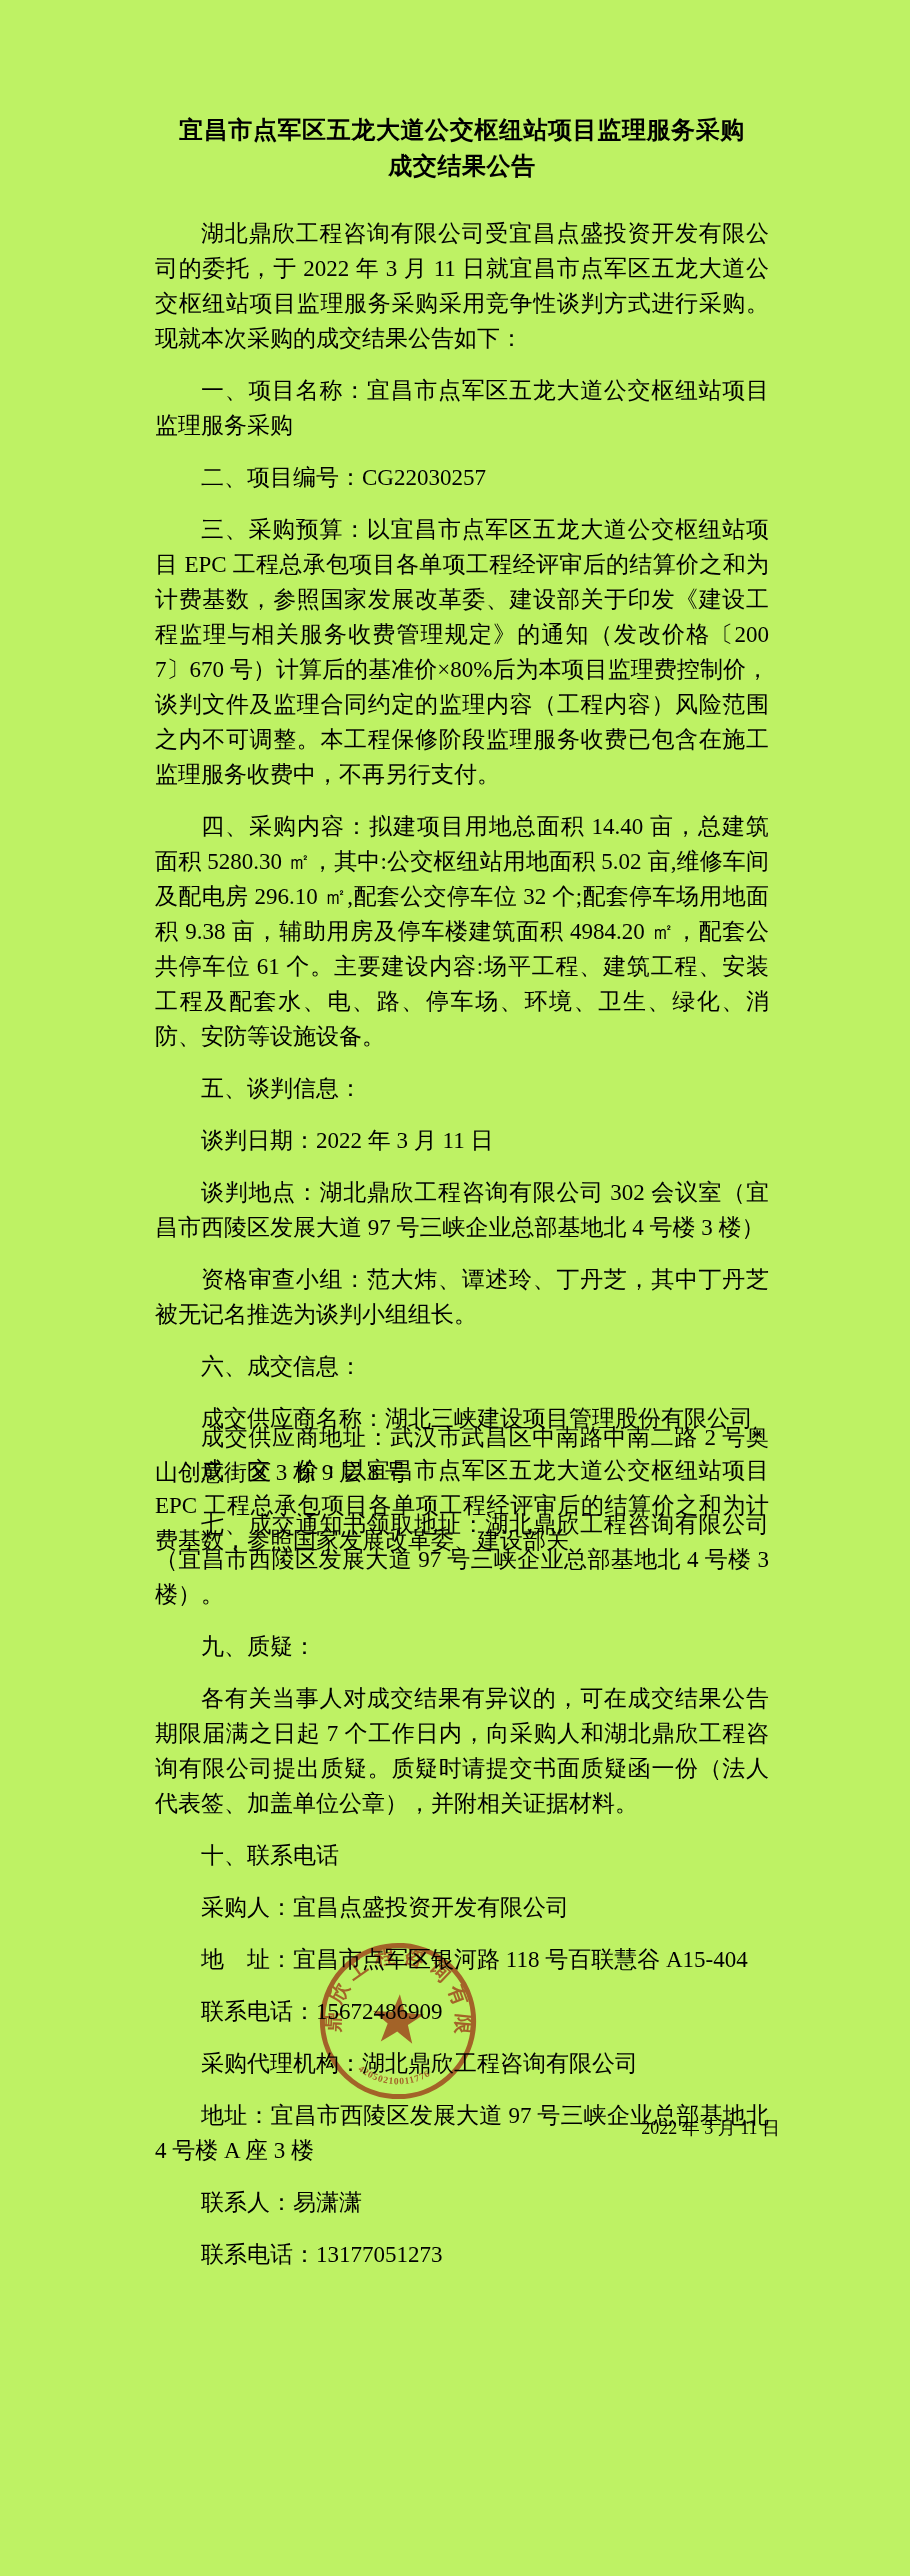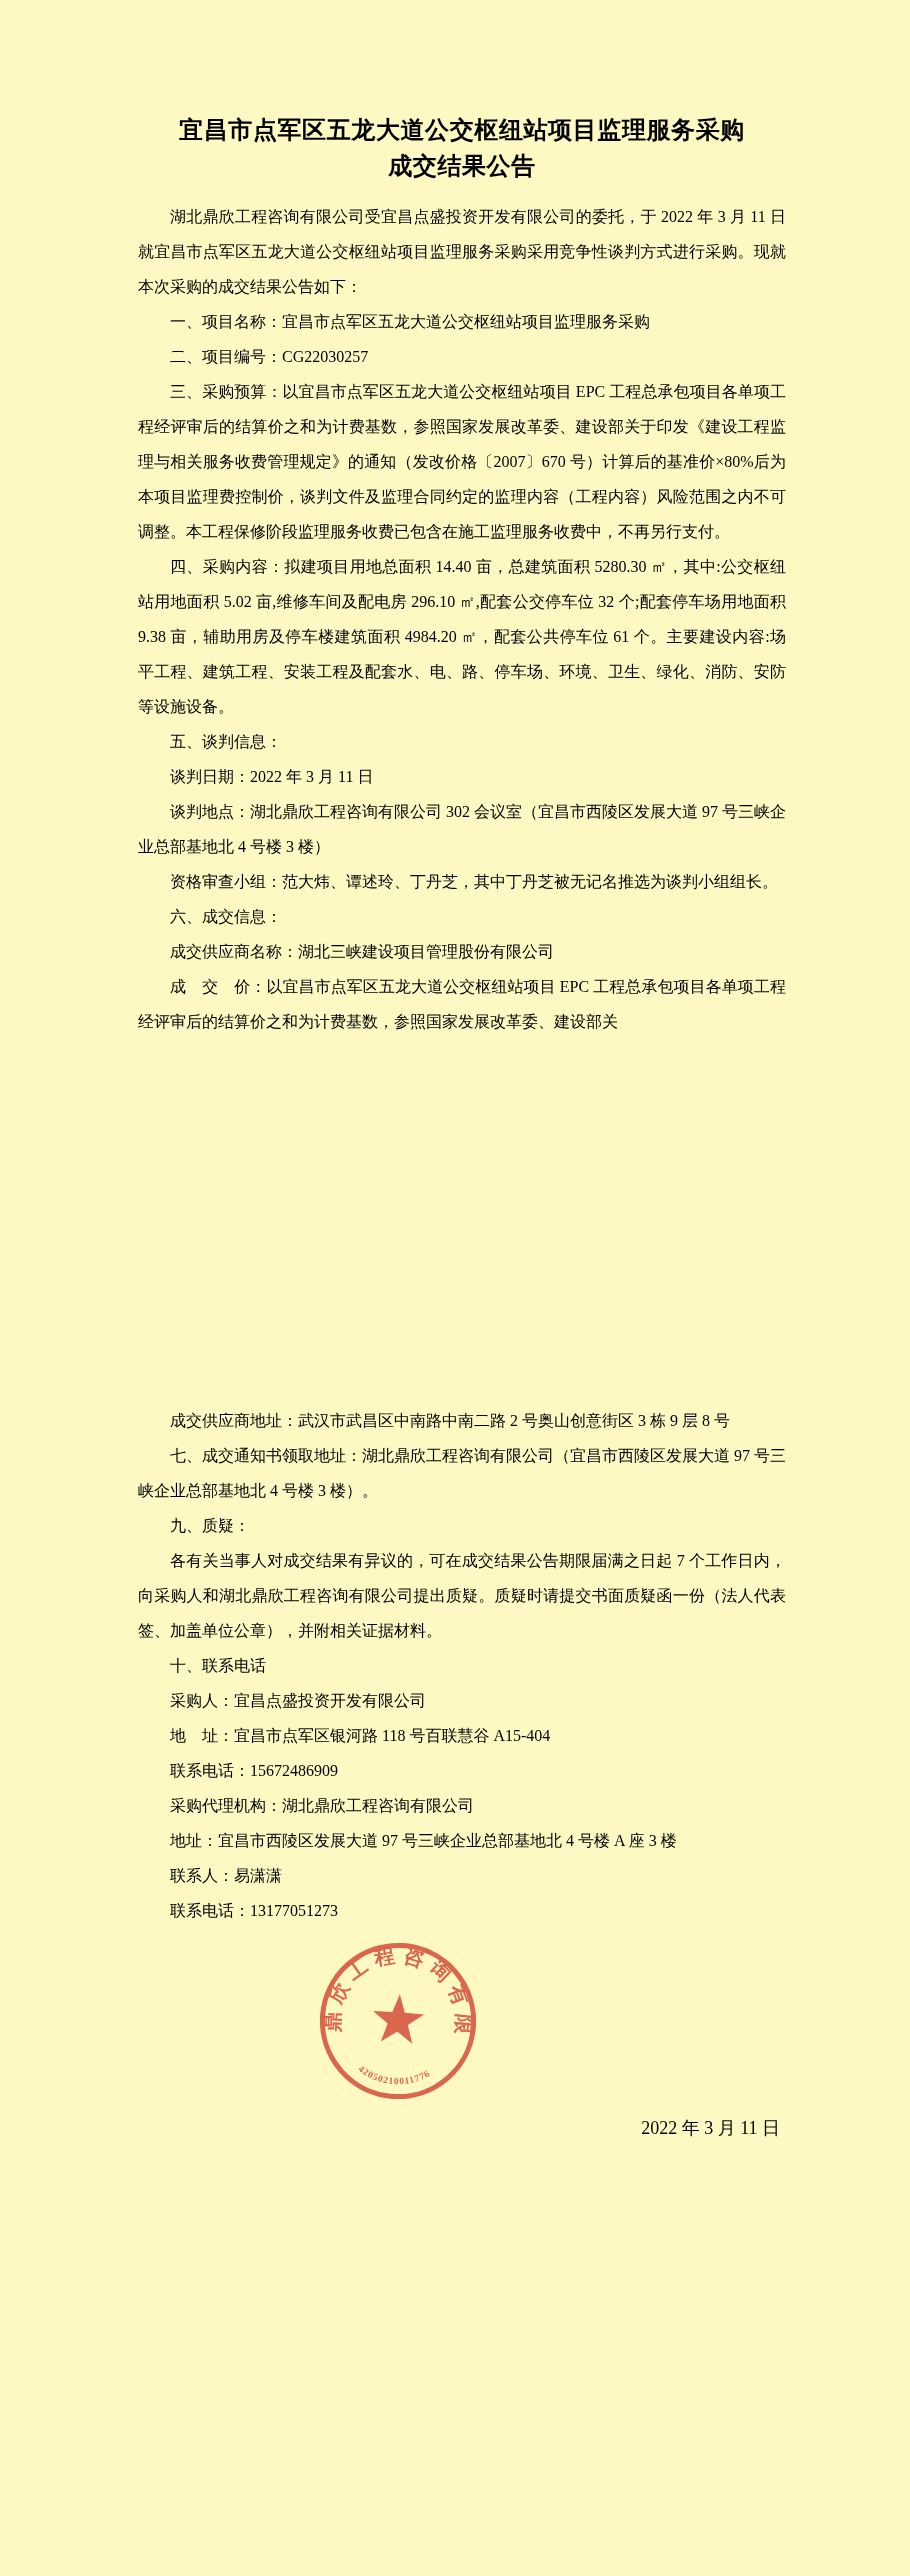--- a/index.html
+++ b/index.html
@@ -10,42 +10,42 @@
   body {
     width: 910px;
     height: 2576px;
     position: relative;
     font-family: "Liberation Serif", "DejaVu Serif", serif;
     color: #000000;
   }
   .sheet {
     position: absolute;
     inset: 0;
-    background: #fef9c3;
+    background: #bef264;
     overflow: hidden;
   }
   .title-block {
     position: absolute;
     top: 112px;
     left: 138px;
     width: 648px;
     text-align: center;
     font-weight: bold;
     font-size: 24px;
     line-height: 36px;
     letter-spacing: 0.6px;
   }
   .text-block {
     position: absolute;
     left: 138px;
     width: 648px;
   }
   .text-block p {
-    margin: 0;
-    font-size: 16px;
+    margin: 17px;
+    font-size: 23px;
     line-height: 35px;
     text-align: justify;
     text-justify: inter-character;
     text-indent: 2em;
     word-break: break-all;
   }
   .text-block p.no-indent {
     text-indent: 0;
   }
   #block-page1 { top: 199px; }

